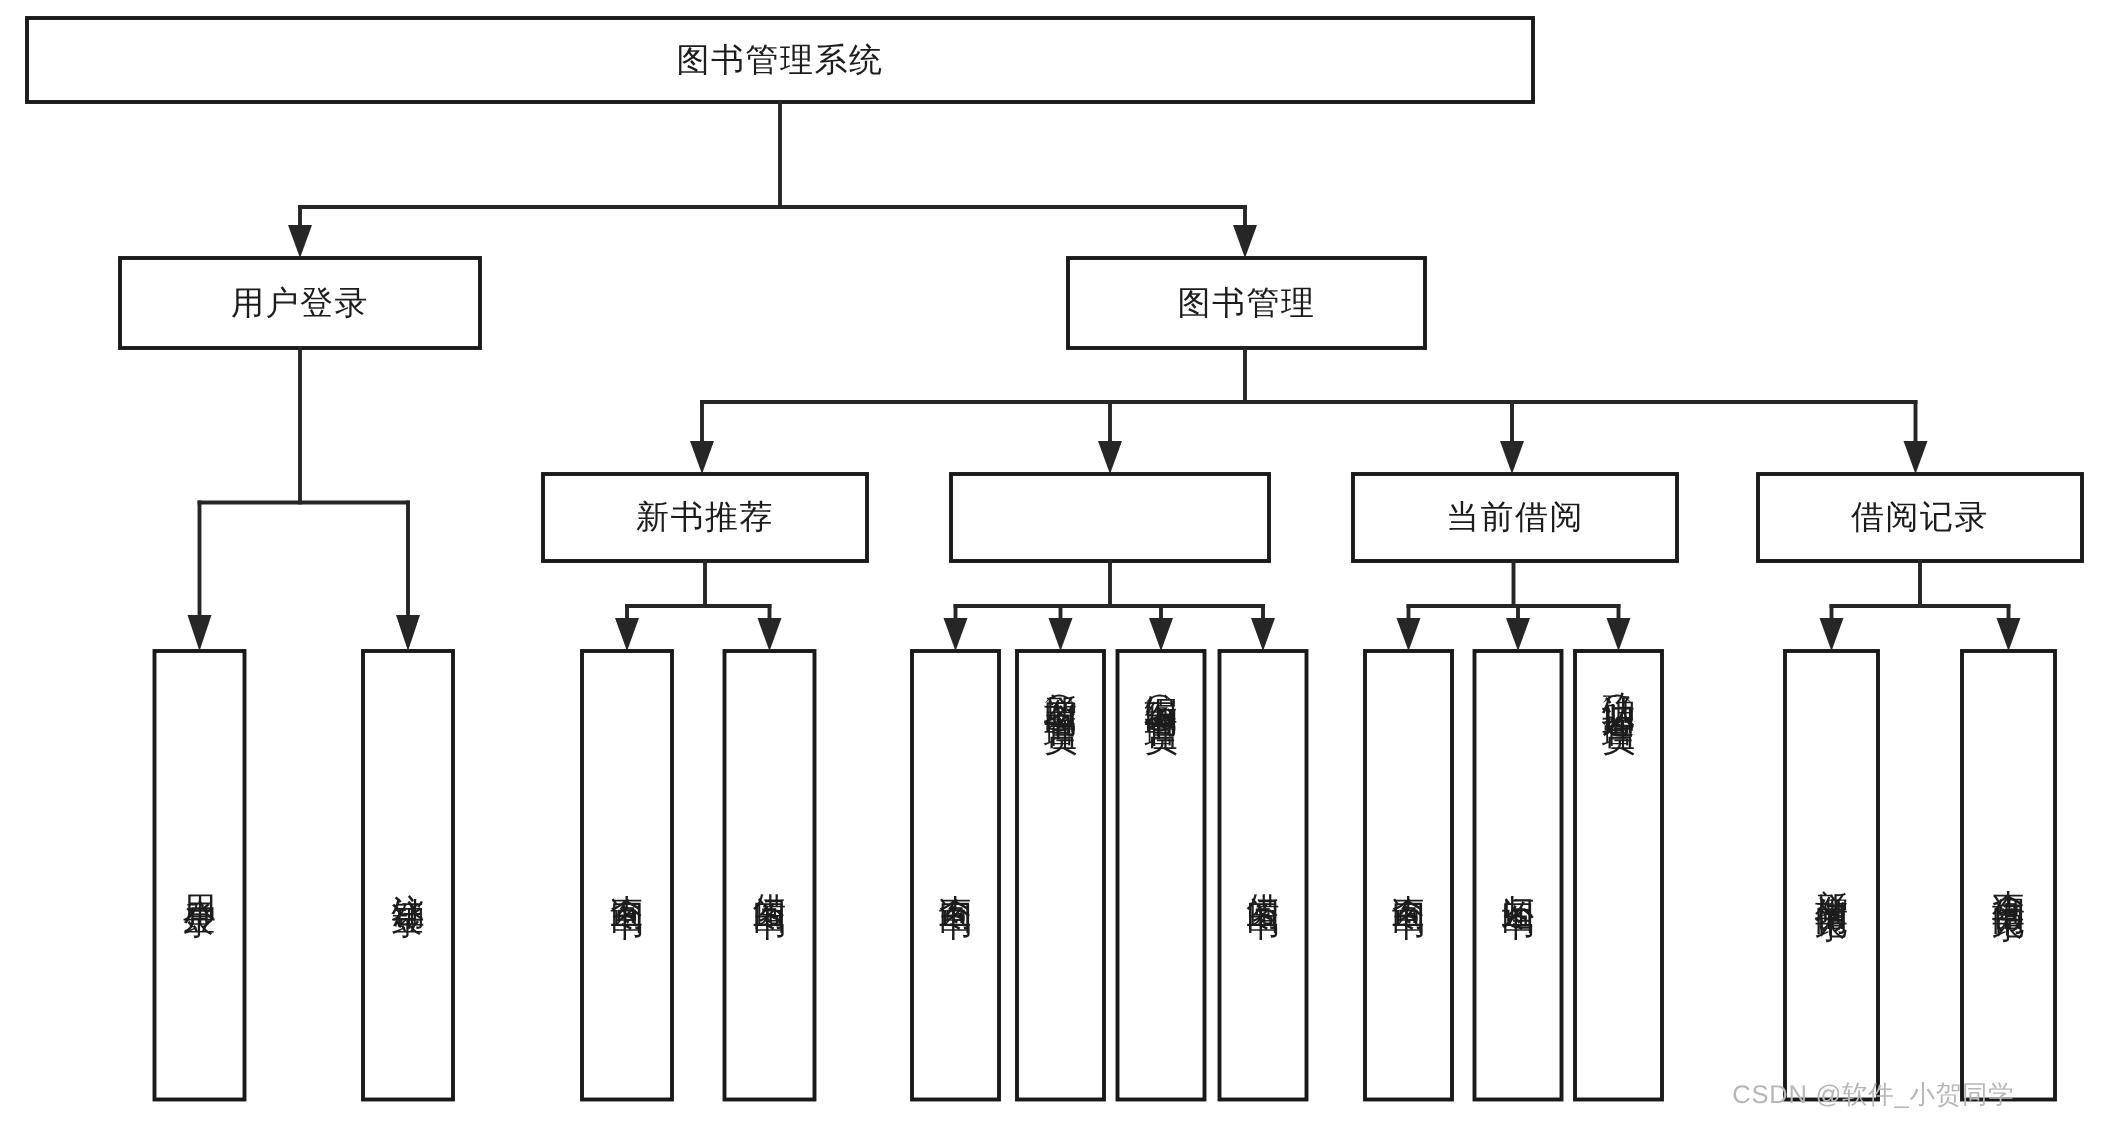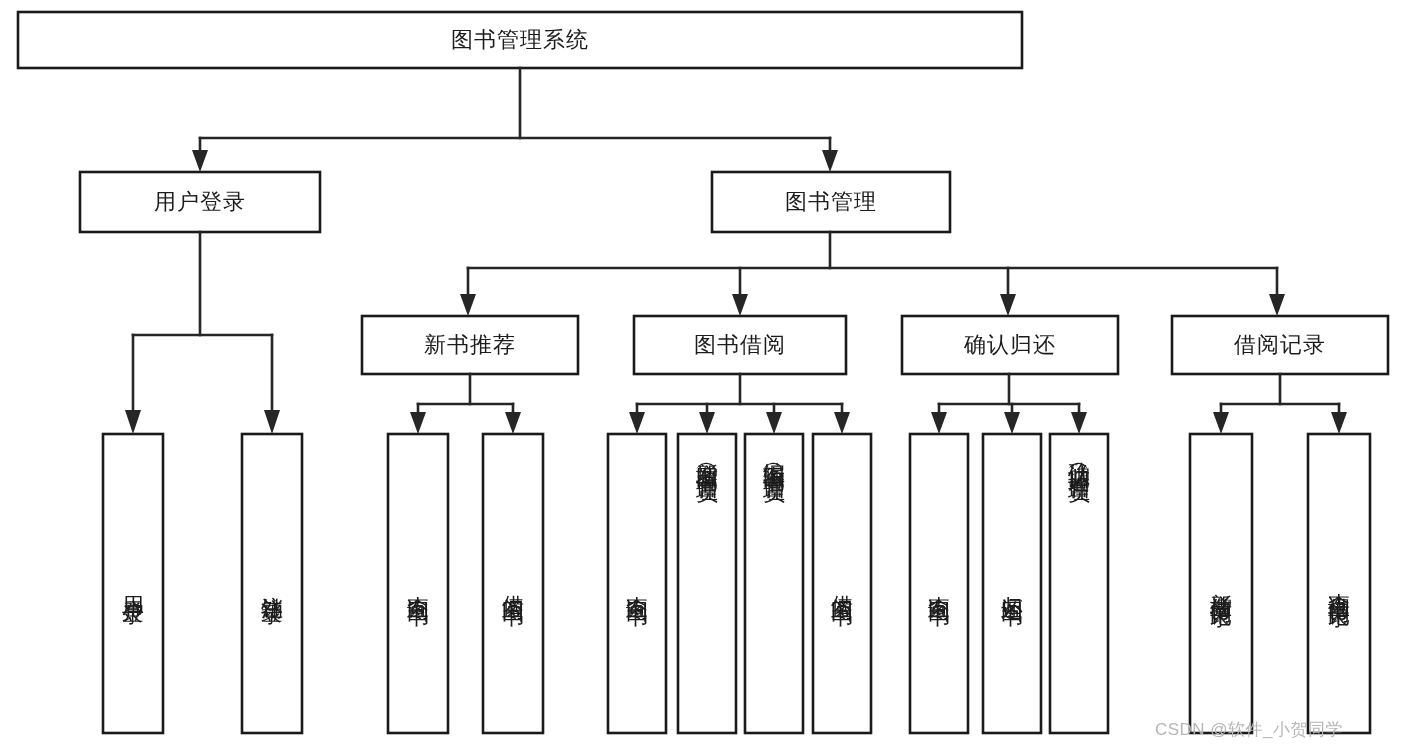--- a/index.html
+++ b/index.html
@@ -185,22 +185,21 @@
     <polygon class="arrow-head" points="1213,412 1229,412 1221,434"></polygon>
     <polygon class="arrow-head" points="1331,412 1347,412 1339,434"></polygon>
   </svg>
 
   <div class="htext" style="left:18px;top:12px;width:1004px;height:56px;">图书管理系统</div>
 
   <div class="htext" style="left:80px;top:172px;width:240px;height:60px;">用户登录</div>
   <div class="htext" style="left:712px;top:172px;width:238px;height:60px;">图书管理</div>
 
   <div class="htext" style="left:362px;top:316px;width:216px;height:58px;">新书推荐</div>
-  <div class="htext" style="left:634px;top:316px;width:212px;height:58px;">图书借阅</div>
-  <div class="htext" style="left:902px;top:316px;width:216px;height:58px;">确认归还</div>
+  <div class="htext" style="left:902px;top:316px;width:216px;height:58px;">当前借阅</div>
   <div class="htext" style="left:1172px;top:316px;width:216px;height:58px;">借阅记录</div>
 
   <div class="vlabel-wrap" style="left:103px;top:434px;width:60px;height:299px;">
     <span class="vtext">用户登录</span>
   </div>
   <div class="vlabel-wrap" style="left:242px;top:434px;width:60px;height:299px;">
     <span class="vtext">注销登录</span>
   </div>
 
   <div class="vlabel-wrap" style="left:388px;top:434px;width:60px;height:299px;">

